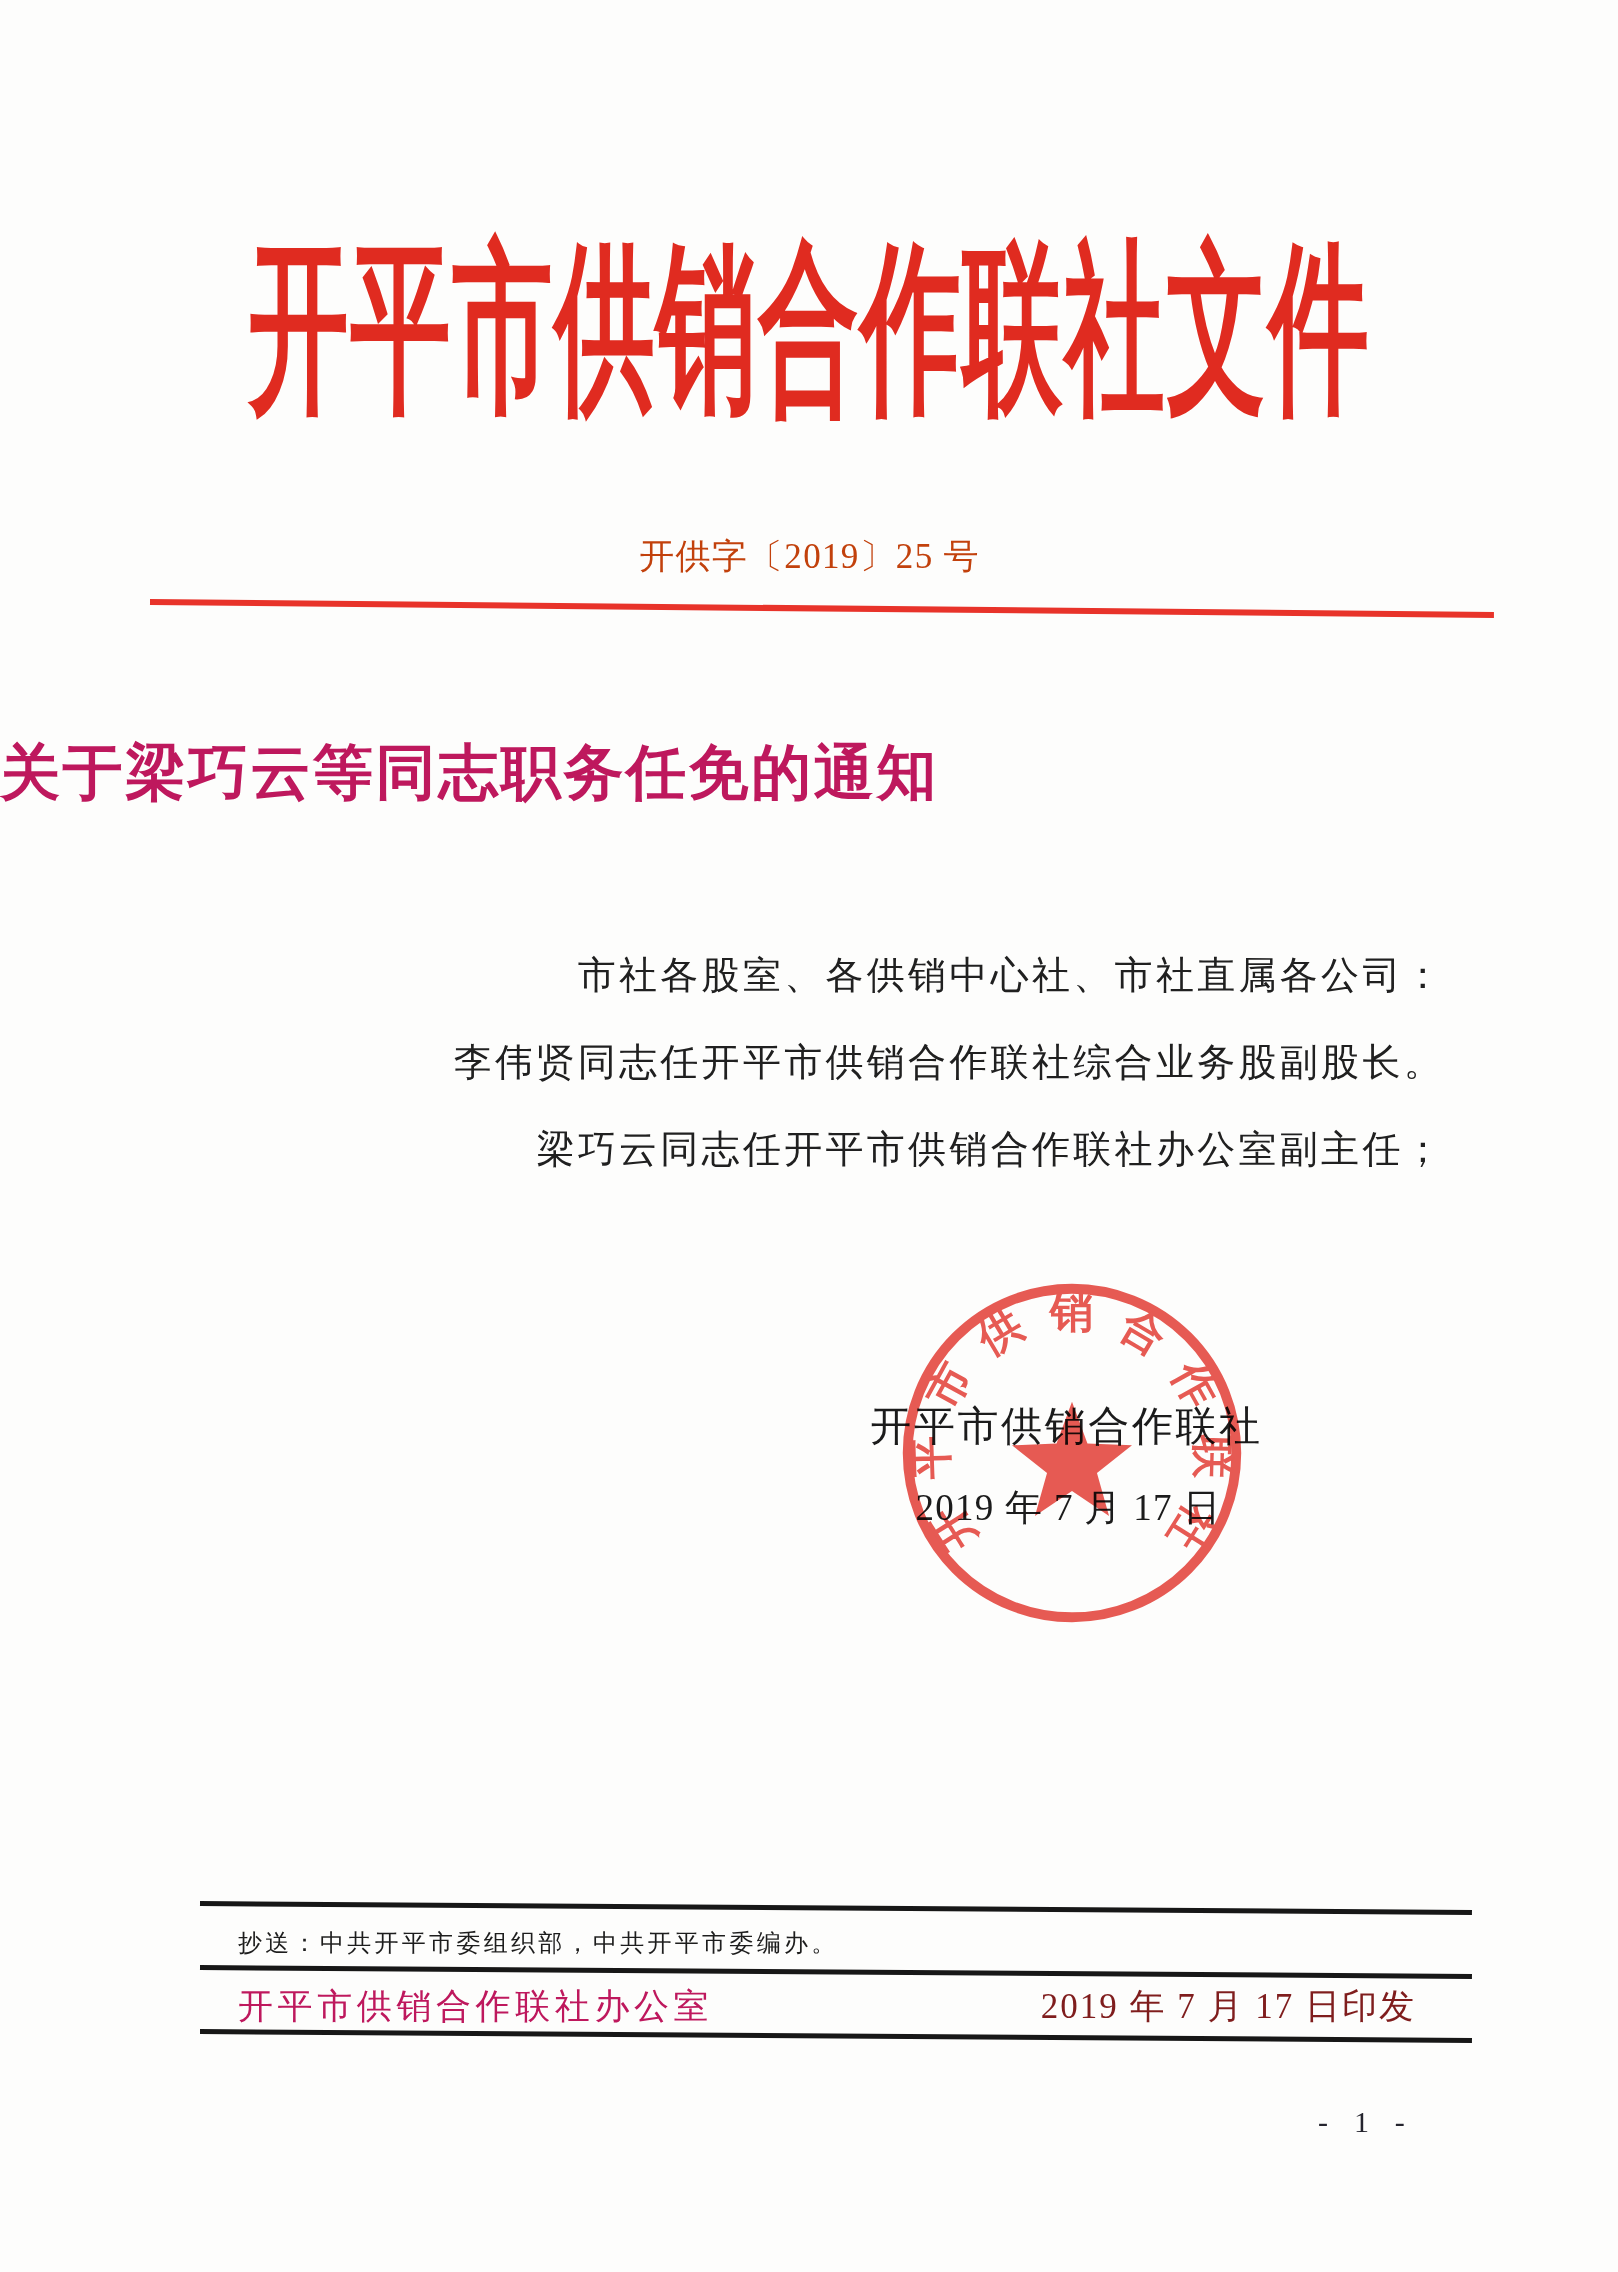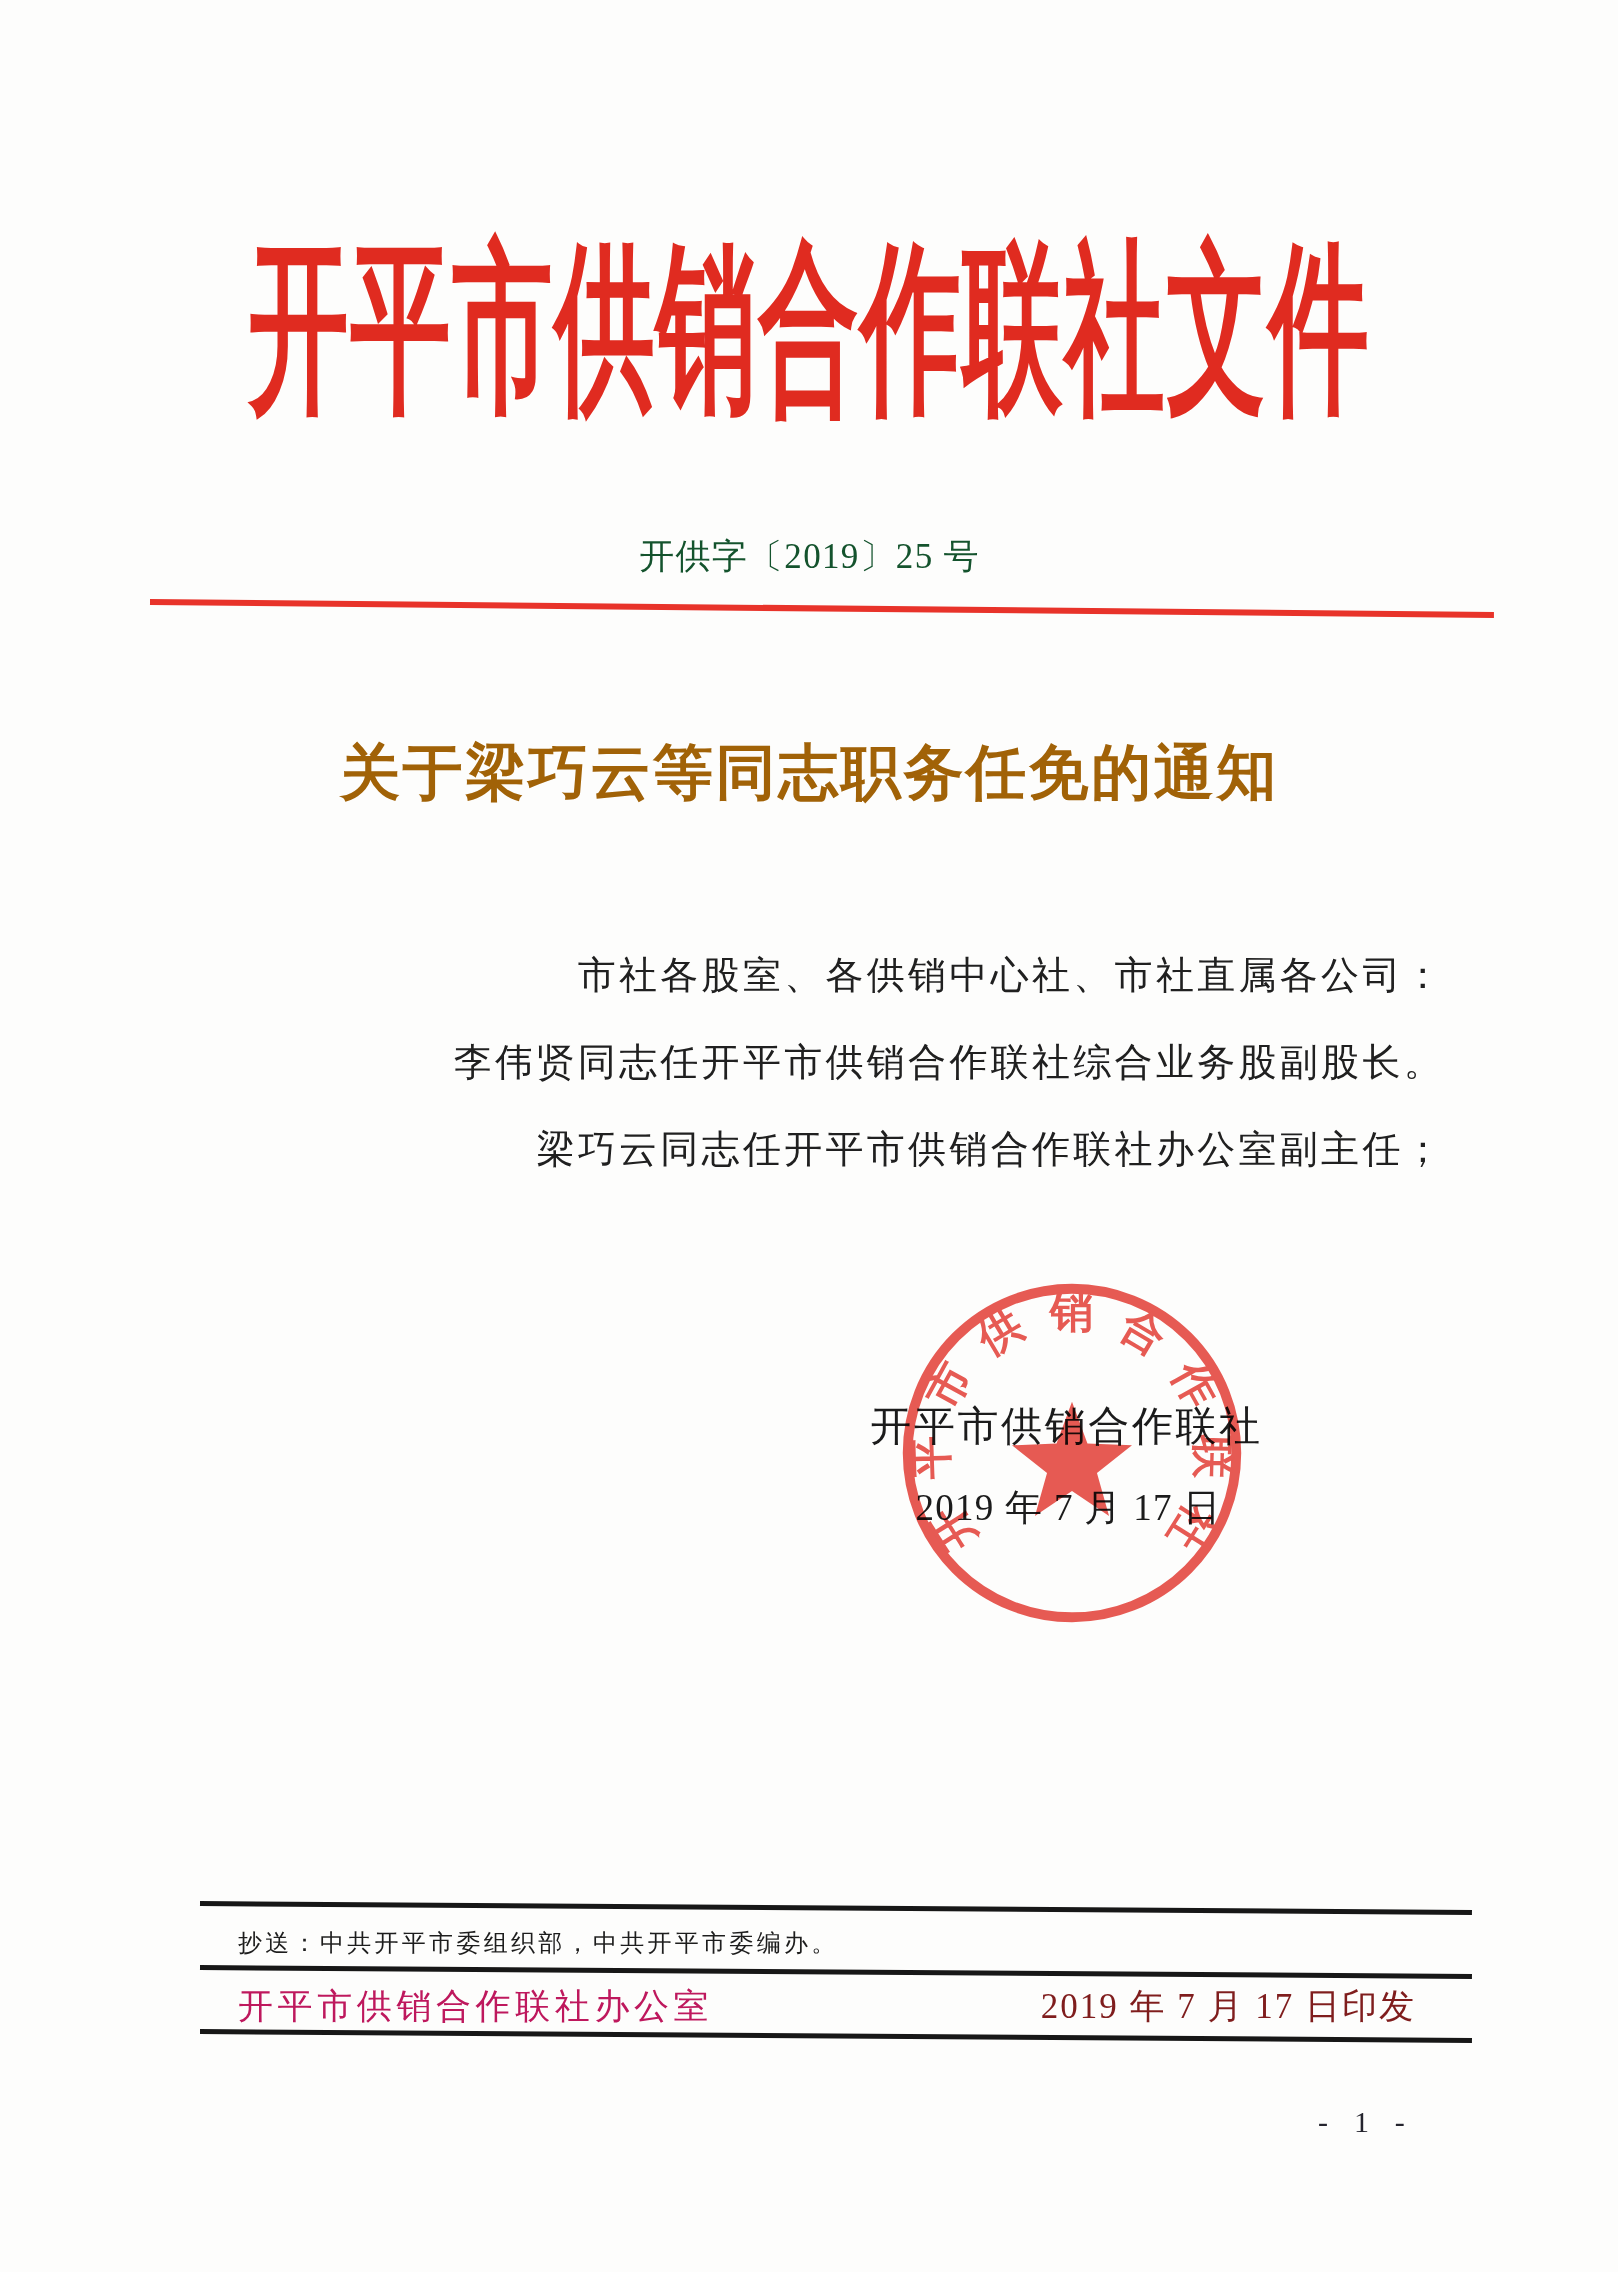--- a/index.html
+++ b/index.html
@@ -12,31 +12,31 @@
   .abs{position:absolute;}
   
   .org-title{
     top:238px;left:0;width:1619px;text-align:center;
     font-size:100px;font-weight:bold;line-height:100px;
     letter-spacing:2px;white-space:nowrap;
     transform:scaleY(1.85);transform-origin:top center;
   }
   .doc-number{
     top:534px;left:0;width:1619px;text-align:center;
-    font-size:35px;line-height:46px;letter-spacing:1.3px;color:#14532d;
+    font-size:35px;line-height:46px;letter-spacing:1.3px;color:#c2410c;
   }
   .red-rule{
     top:599px;left:150px;width:1344px;height:5.9px;
     transform:rotate(0.55deg);transform-origin:left center;
   }
   
   .doc-title{
-    top:739px;left:0;width:1619px;text-align:center;
+    top:739px;left:0;width:1619px;
     font-size:60px;font-weight:bold;letter-spacing:2.6px;
-    color:#a16207;line-height:68px;white-space:nowrap;
+    color:#be185d;line-height:68px;white-space:nowrap;
   }
   .body-block{
     top:932px;left:211px;width:1234px;
     font-size:38px;line-height:87px;letter-spacing:3.3px;color:#202020;
   }
   .body-block .para{white-space:nowrap;text-align:right;}
   .body-block .indent{text-indent:84px;}
   
   .sig-org{
     top:1399px;left:860px;width:413px;text-align:center;

